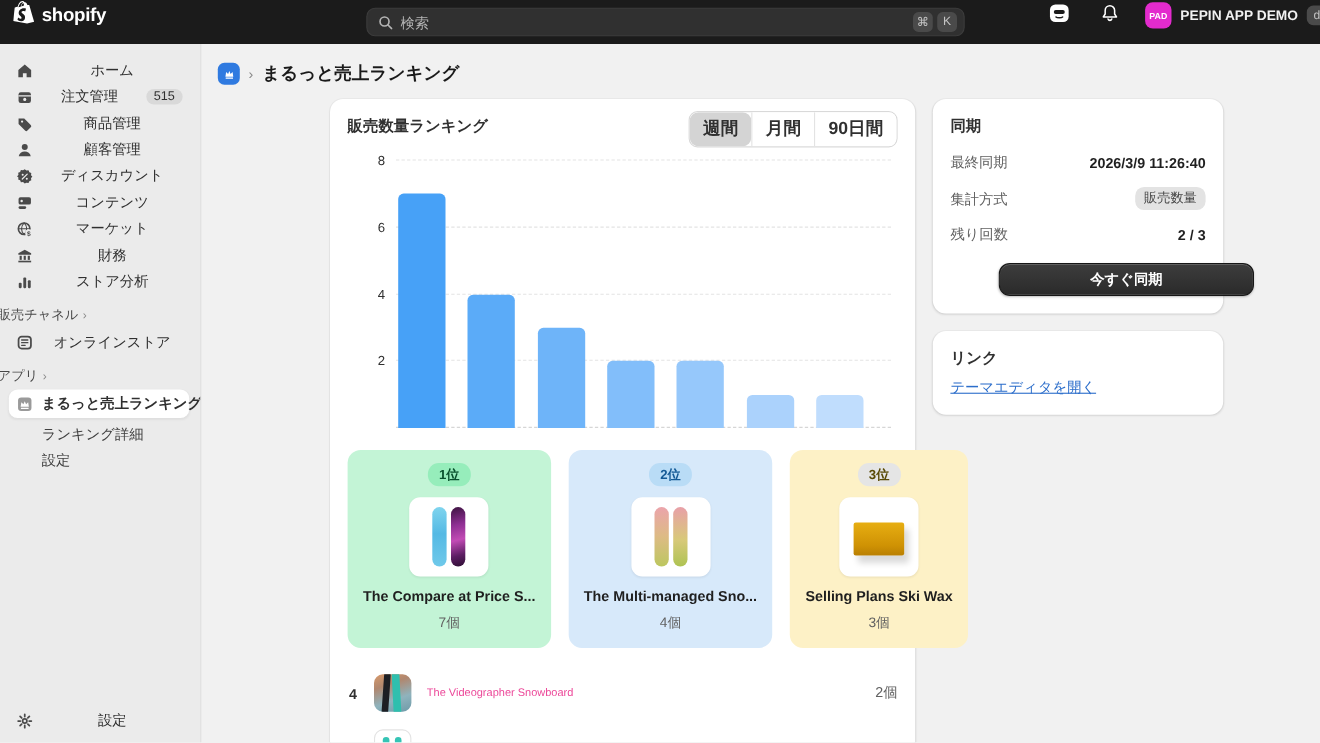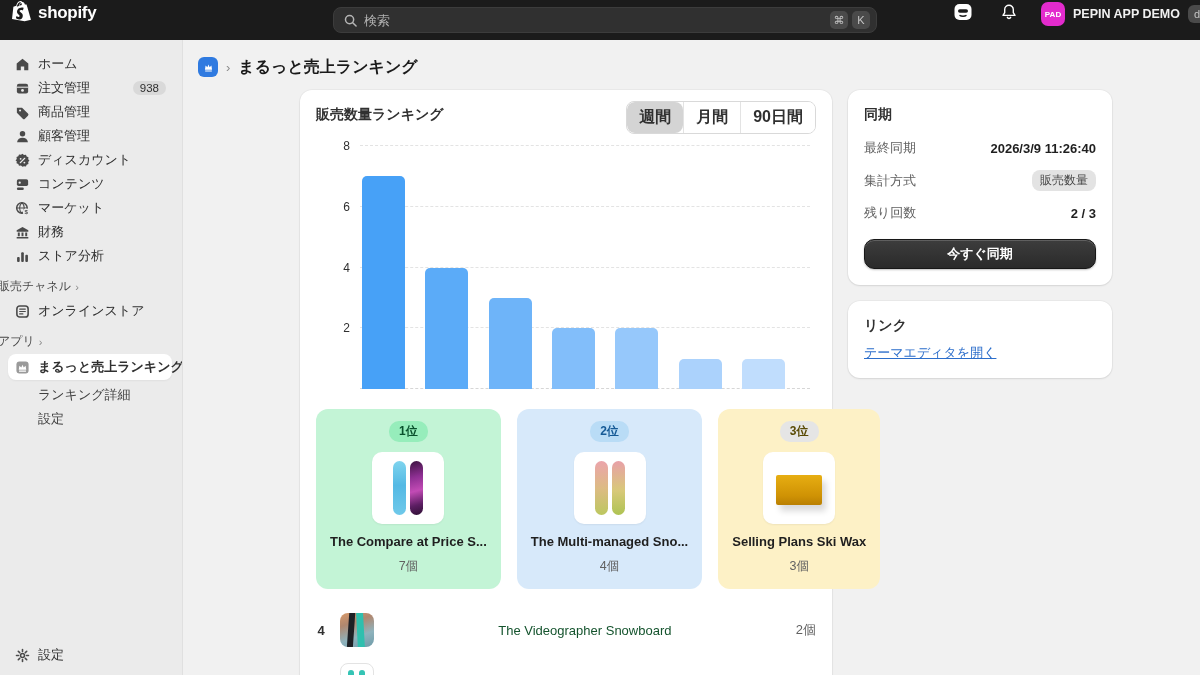--- a/index.html
+++ b/index.html
@@ -18,21 +18,21 @@
   .top-right { position:absolute; right:0; top:0; height:28px; display:flex; align-items:center; gap:18px; padding-right:0; }
   .top-icon-btn { width:28px; height:28px; display:flex; align-items:center; justify-content:center; border-radius:8px; cursor:pointer; }
   .account { display:flex; align-items:center; gap:8px; }
   .avatar { width:24px; height:24px; border-radius:7px; background:#e32bcd; color:#fff; font-size:8px; font-weight:bold; display:flex; align-items:center; justify-content:center; }
   .account-name { color:#f1f1f1; font-size:12.5px; font-weight:bold; white-space:nowrap; }
   .trunc-pill { background:#4a4a4a; color:#c4c4c4; font-size:11px; border-radius:6px; height:18px; width:30px; display:flex; align-items:center; padding-left:6px; margin-right:-18px; overflow:hidden; }
 
   
   .body-row { flex:1; display:flex; overflow:hidden; }
   .sidebar { width:183px; flex:0 0 183px; background:#ebebeb; border-right:1px solid #e0e0e0; padding:12px 10px 8px 8px; display:flex; flex-direction:column; overflow:hidden; font-size:13px; }
-  .nav-item { display:flex; align-items:center; gap:8px; height:24px; padding:0 6px; border-radius:8px; cursor:pointer; color:#303030; }
+  .nav-item { display:flex; align-items:center; gap:8px; height:24px; padding:0 6px; border-radius:8px; cursor:pointer; color:#303030;text-align:center; }
   .nav-item .nlabel { flex:1; white-space:nowrap; }
   .nico { width:16px; height:16px; flex:0 0 16px; display:flex; align-items:center; justify-content:center; }
   .nav-badge { background:#d9d9d9; color:#303030; border-radius:8px; font-size:11.5px; padding:1px 7px; }
   .nav-section { font-size:12px; color:#474747; margin:10px 0 4px -10px; white-space:nowrap; display:flex; align-items:center; gap:4px; cursor:pointer; }
   .nav-section .chev { color:#8a8a8a; font-size:11px; }
   .nav-item.active-app { background:#ffffff; font-weight:bold; height:26px; box-shadow:0 1px 2px rgba(0,0,0,0.05); }
   .dot { width:4px; height:4px; border-radius:50%; background:#303030; }
   .sub-item { padding-left:30px; color:#404040; height:24px; display:flex; align-items:flex-end; border-radius:8px; cursor:pointer; }
   .sidebar-bottom { margin-top:auto; }
 
@@ -86,32 +86,32 @@
   
   .list-row { display:flex; align-items:center; gap:14px; margin-top:24px; cursor:pointer; }
   .row-rank { font-size:13px; font-weight:bold; width:10px; text-align:center; }
   .row-thumb { width:34px; height:34px; border-radius:8px; overflow:hidden; position:relative; flex:0 0 34px; }
   .thumb-video { background:linear-gradient(160deg,#d89a6b 0%,#b0876f 30%,#8fb3bd 65%,#6e9aa8 100%); }
   .thumb-video::before { content:""; position:absolute; left:8px; top:-2px; width:6px; height:40px; background:#1d1f24; border-radius:3px; transform:rotate(4deg); }
   .thumb-video::after { content:""; position:absolute; left:17px; top:-2px; width:7px; height:40px; background:#2fbfae; border-radius:3px; transform:rotate(-3deg); }
   .thumb-next { background:#ffffff; border:1px solid #e3e3e3; }
   .thumb-next::before { content:""; position:absolute; left:7px; top:6px; width:6px; height:30px; background:#35c4b5; border-radius:3px; }
   .thumb-next::after { content:""; position:absolute; left:18px; top:6px; width:6px; height:30px; background:#35c4b5; border-radius:3px; }
-  .row-title { flex:1; font-size:13px; color:#14532d;text-align:center; }
+  .row-title { flex:1; font-size:10px; color:#ec4899; }
   .row-count { font-size:13px; color:#616161; }
 
   
   .right-col { width:264px; display:flex; flex-direction:column; gap:16px; }
   .side-card { padding:16px; }
   .side-card-title { font-size:14px; font-weight:bold; margin-bottom:14px; }
   .kv-row { display:flex; align-items:center; justify-content:space-between; margin-bottom:12px; min-height:20px; }
   .kv-label { font-size:13px; color:#616161; }
   .kv-value { font-size:13px; font-weight:bold; color:#1f1f1f; }
   .kv-pill { background:#e3e3e3; color:#444; font-size:12px; font-weight:normal; border-radius:8px; padding:2px 8px; }
-  .sync-btn { width:100%; height:30px; margin-top:4px; background:linear-gradient(180deg,#3d3d3d 0%,#2a2a2a 100%); border:1px solid #171717; border-radius:10px; color:#fff; font-size:13px; font-weight:bold; font-family:inherit; cursor:pointer; box-shadow:inset 0 1px 0 rgba(255,255,255,0.18), 0 1px 2px rgba(0,0,0,0.25); }
+  .sync-btn { width:100%; height:30px; margin-top:4px; background:linear-gradient(180deg,#3d3d3d 0%,#2a2a2a 100%); border:1px solid #171717; border-radius:10px; color:#fff; font-size:13px; font-weight:bold; font-family:inherit; cursor:pointer; box-shadow:inset 0 1px 0 rgba(255,255,255,0.18), 0 1px 2px rgba(0,0,0,0.25);margin-left:44px; }
   .theme-link { font-size:13px; color:#2c6ecb; text-decoration:underline; cursor:pointer; }
 </style>
 </head>
 <body>
 
 <div class="page">
 
   <div class="topbar">
     <div class="logo">
       <span>
@@ -173,21 +173,21 @@
       </div>
       <div class="nav-item">
         <span class="nico">
             <svg width="15" height="15" viewBox="0 0 16 16">
               <rect x="2" y="3" width="12" height="10.4" rx="2.2" fill="#4a4a4a"></rect>
               <path d="M2 6.6h12" stroke="#ebebeb" stroke-width="1.1"></path>
               <circle cx="8" cy="10" r="1.5" fill="#ebebeb"></circle>
             </svg>
           </span>
         <span class="nlabel">注文管理</span>
-        <span class="nav-badge">938</span>
+        <span class="nav-badge">515</span>
       </div>
       <div class="nav-item">
         <span class="nico">
             <svg width="15" height="15" viewBox="0 0 16 16">
               <path fill="#4a4a4a" d="M2 2.8h5.5l6.3 6.3a1.6 1.6 0 0 1 0 2.3l-3.2 3.2a1.6 1.6 0 0 1-2.3 0L2 8.3z"></path>
               <circle cx="5.4" cy="5.9" r="1.1" fill="#ebebeb"></circle>
             </svg>
           </span>
         <span class="nlabel">商品管理</span>
       </div>

